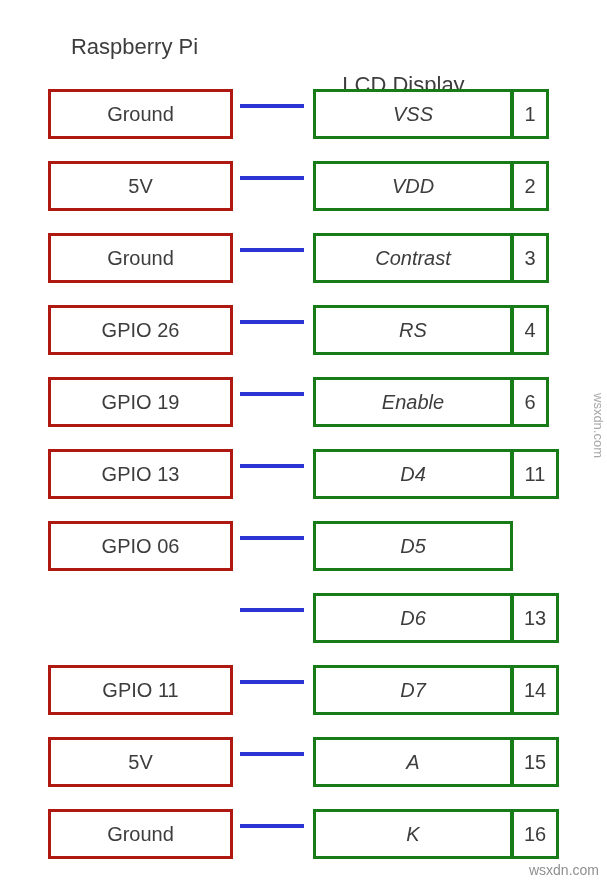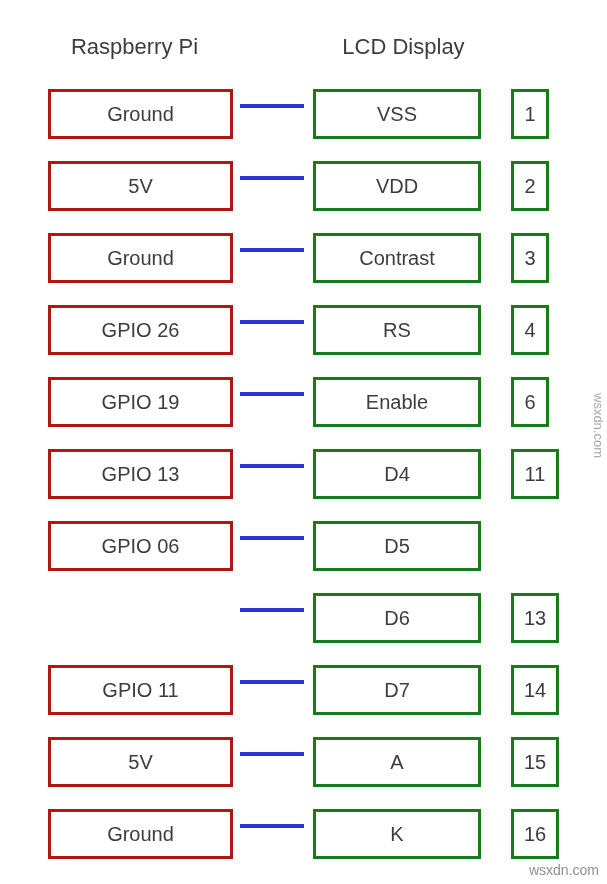--- a/index.html
+++ b/index.html
@@ -24,21 +24,21 @@
     position: absolute;
     top: 33px;
     height: 28px;
     font-size: 22px;
     line-height: 28px;
     text-align: center;
     color: var(--text);
     white-space: nowrap;
   }
   #pi-header  { left: 42px;  width: 185px; }
-  #lcd-header { left: 313px; width: 181px; }
+  #lcd-header { left: 313px; width: 181px; margin-top: 38px; }
   #rows {
     position: absolute;
     top: 81px;
     left: 0;
     width: 607px;
     display: flex;
     flex-direction: column;
     gap: 22px;
   }
   .row { position: relative; height: 50px; }
@@ -53,22 +53,23 @@
     font-size: 20px;
     background: #ffffff;
   }
   .pi-box {
     left: 48px;
     width: 185px;
     border: 3px solid var(--pi-border);
   }
   .lcd-box {
     left: 313px;
-    width: 168px;
+    width: 200px;
     border: 3px solid var(--lcd-border);
+    font-style: italic;
   }
   .num-box {
     left: 511px;
     width: 38px;
     border: 3px solid var(--lcd-border);
   }
   .num-box.wide { width: 48px; }
   .wire {
     position: absolute;
     left: 240px;

